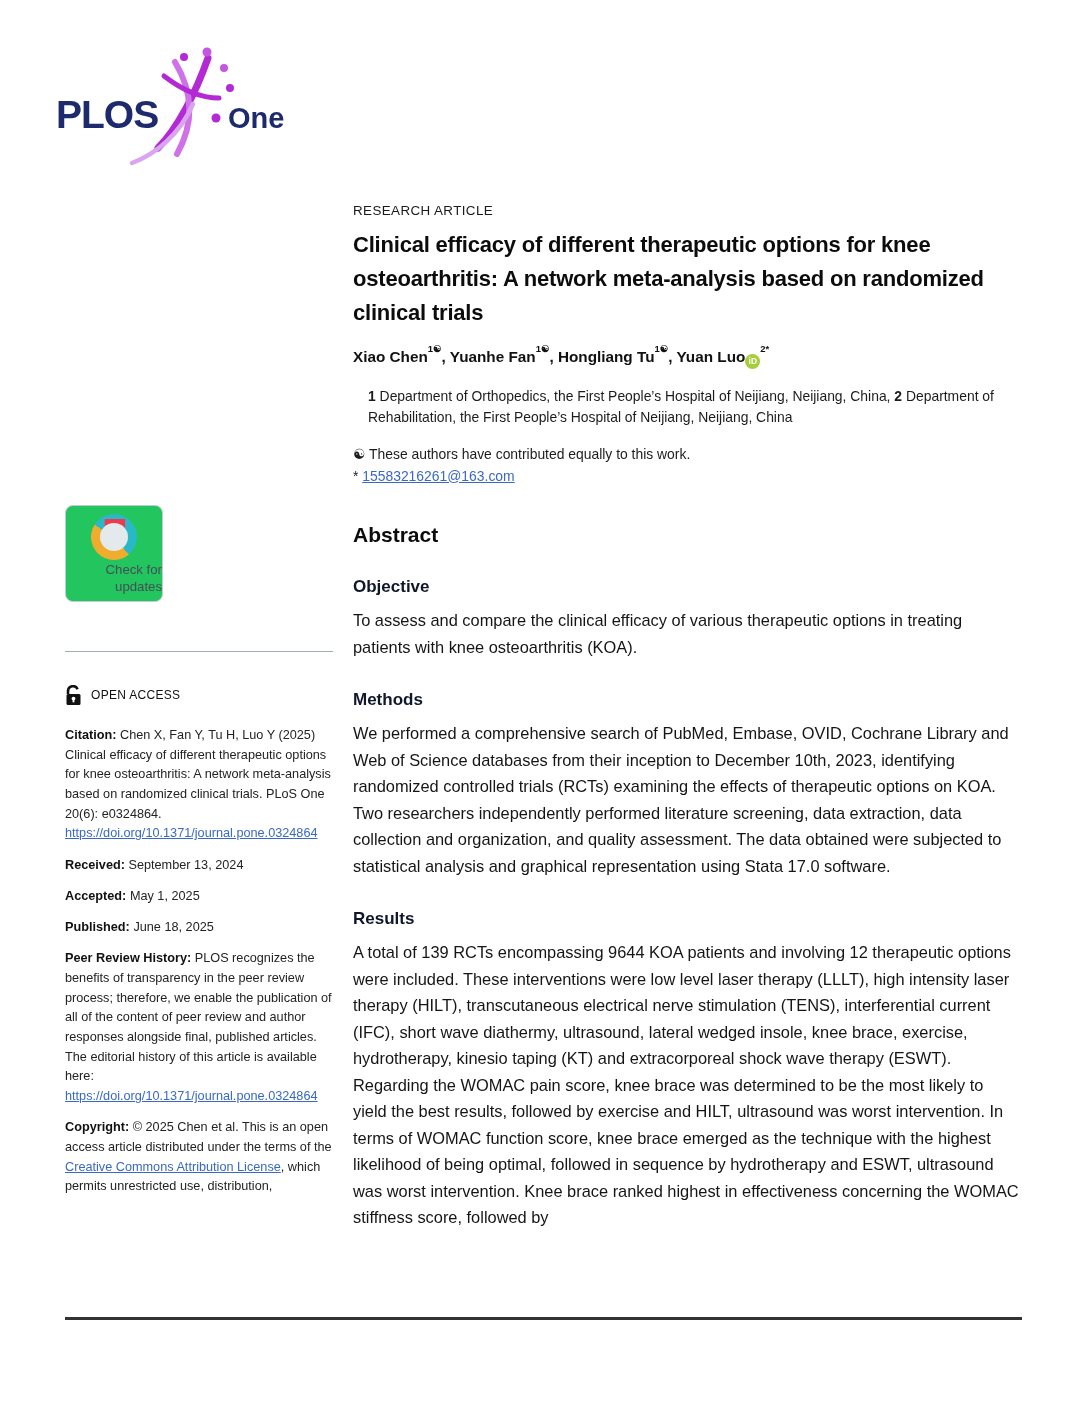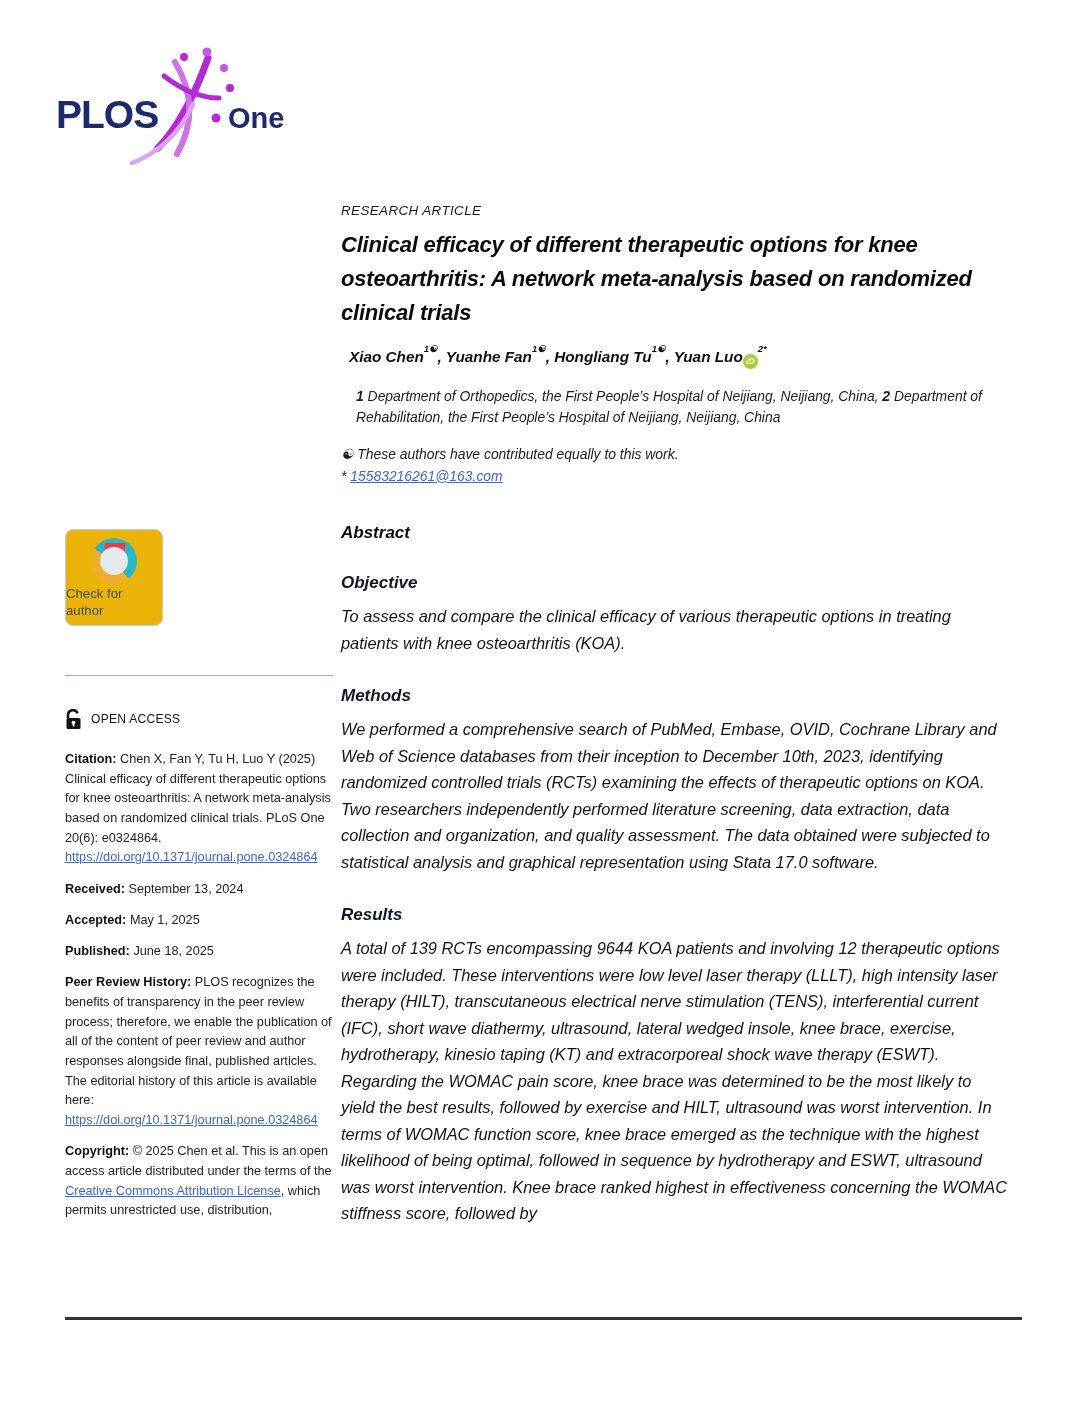--- a/index.html
+++ b/index.html
@@ -14,22 +14,22 @@
   }
   
   .logo { position: absolute; left: 56px; top: 46px; }
   
   .sidebar {
     position: absolute; left: 65px; top: 505px; width: 268px;
     font-size: 12.7px; line-height: 1.55; color: #232323;
   }
   .badge {
     width: 98px; height: 97px;
-    background: #eab308; border: 1px solid #c2cbd0; border-radius: 8px;
-    text-align: left; cursor: pointer; position: relative; margin-top: 24px;
+    background: #22c55e; border: 1px solid #c2cbd0; border-radius: 8px;
+    text-align: right; cursor: pointer; position: relative;
   }
   .badge-ring {
     position: relative; width: 46px; height: 46px; margin: 8px auto 2px;
     border-radius: 50%;
     background: conic-gradient(from 140deg, #f0ad2d 0 45%, #29b8c6 45% 100%);
   }
   .badge-ring::after {
     content:""; position:absolute; left:9px; top:9px; width:28px; height:28px;
     border-radius:50%; background:#e4e9eb;
   }
@@ -43,37 +43,37 @@
   .side-divider { height:1px; background:#a2adb4; margin: 49px 0 0; }
   .openaccess {
     display:flex; align-items:center; gap:9px;
     margin: 33px 0 20px; font-size: 12px; letter-spacing: .3px; color:#111;
   }
   .meta { margin: 0 0 11.5px; }
   .meta b { color:#111; }
   .sidebar a { overflow-wrap: anywhere; }
   a.link { color:#3968c6; text-decoration: underline; cursor: pointer; }
   
-  .main { position: absolute; left: 341px; top: 203px; width: 666px; font-style: italic; }
+  .main { position: absolute; left: 353px; top: 203px; width: 666px; }
   .kicker { font-size: 13.4px; letter-spacing: .4px; color:#1a1a1a; margin: 0 0 10px; }
   h1.title {
     font-size: 22px; line-height: 34px; font-weight: bold; color:#0c0c0c;
     margin: 0 0 17px; letter-spacing: -0.2px;
   }
-  .authors { font-size: 15.3px; font-weight: bold; margin: 0 8px 17px; color:#111; }
+  .authors { font-size: 15.3px; font-weight: bold; margin: 0 0 17px; color:#111; }
   .authors sup, .affil sup { font-size: 62%; position: relative; top: -0.45em; }
   .orcid {
     display:inline-block; width:15px; height:15px; border-radius:50%;
     background:#a6ce39; color:#fff; font-size:8.5px; font-weight:bold;
     text-align:center; line-height:15px; vertical-align: -2px; cursor:pointer;
   }
   .affil { font-size: 13.9px; line-height: 21px; color:#1c1c1c; margin: 0 15px 16px; }
   .affil b { font-weight: bold; }
   .note { font-size: 13.9px; line-height: 21.5px; color:#1c1c1c; }
-  h2.abs { font-size: 17px; margin: 36px 0 0; color:#0c0c0c; }
+  h2.abs { font-size: 21px; margin: 36px 0 0; color:#0c0c0c; }
   h3.sub { font-size: 17px; margin: 30px 0 0; color:#0f172a; }
   .bodyp { font-size: 16.4px; line-height: 26.5px; margin: 10px 0 0; color:#151515; }
   
   .footer-rule { position:absolute; left:65px; width:957px; top:1317px; height:3px; background:#333; }
   .footer {
     position:absolute; left:65px; width:957px; top:1331px;
     display:flex; justify-content:space-between;
     font-size: 13.2px; color:#111;
   }
   .fsep { margin: 0 6px; color:#111; }
@@ -105,21 +105,21 @@
   </div>
 
   <aside class="sidebar">
 
     <div class="badge">
       <div class="badge-ring">
         <div class="badge-bookmark"></div>
       </div>
       <div class="badge-text">
         <div>Check for</div>
-        <div>author</div>
+        <div>updates</div>
       </div>
     </div>
 
     <div class="side-divider"></div>
 
     <div class="openaccess">
       <svg width="17" height="21" viewBox="0 0 17 21">
         <path d="M3 9 V6 a5 5 0 0 1 9.6 -1.8" fill="none" stroke="#111" stroke-width="2.6"></path>
         <rect x="1.5" y="9" width="14" height="11" rx="1.5" fill="#111"></rect>
         <circle cx="8.5" cy="13.6" r="1.9" fill="#fff"></circle>

